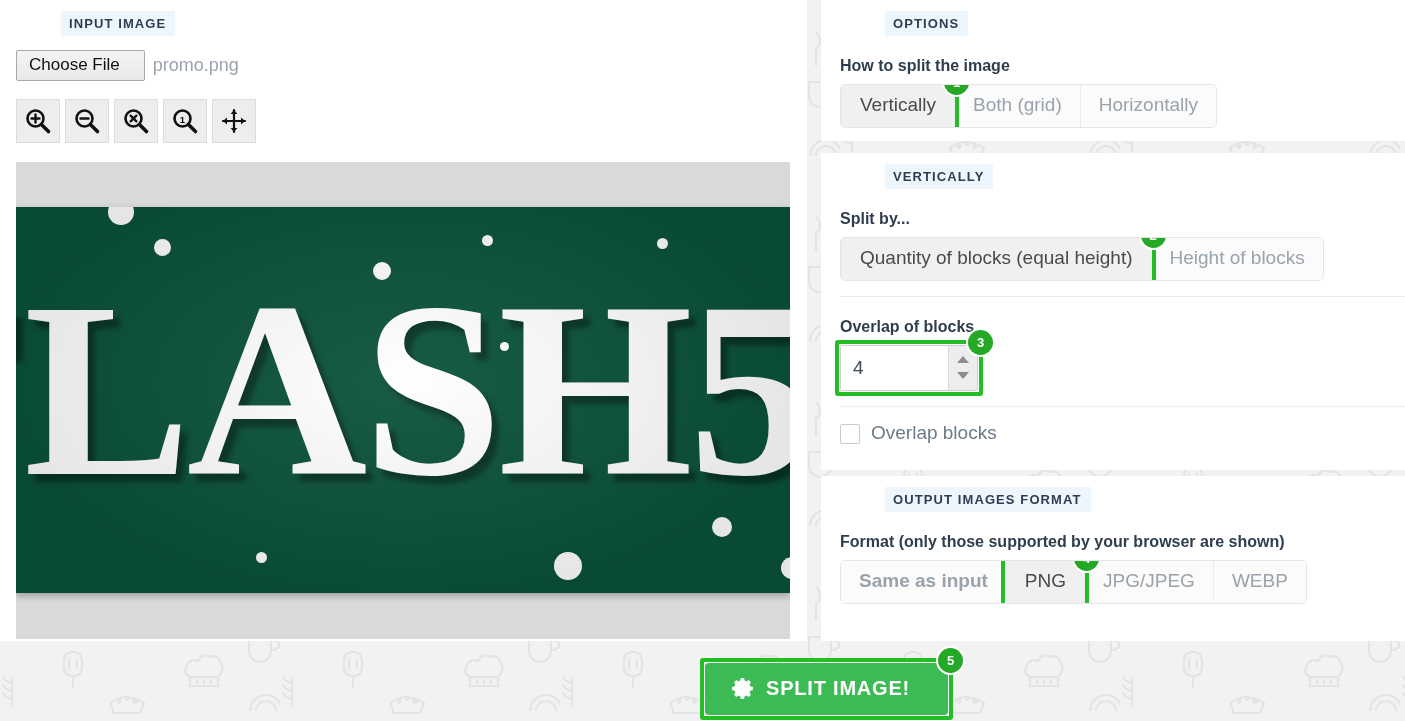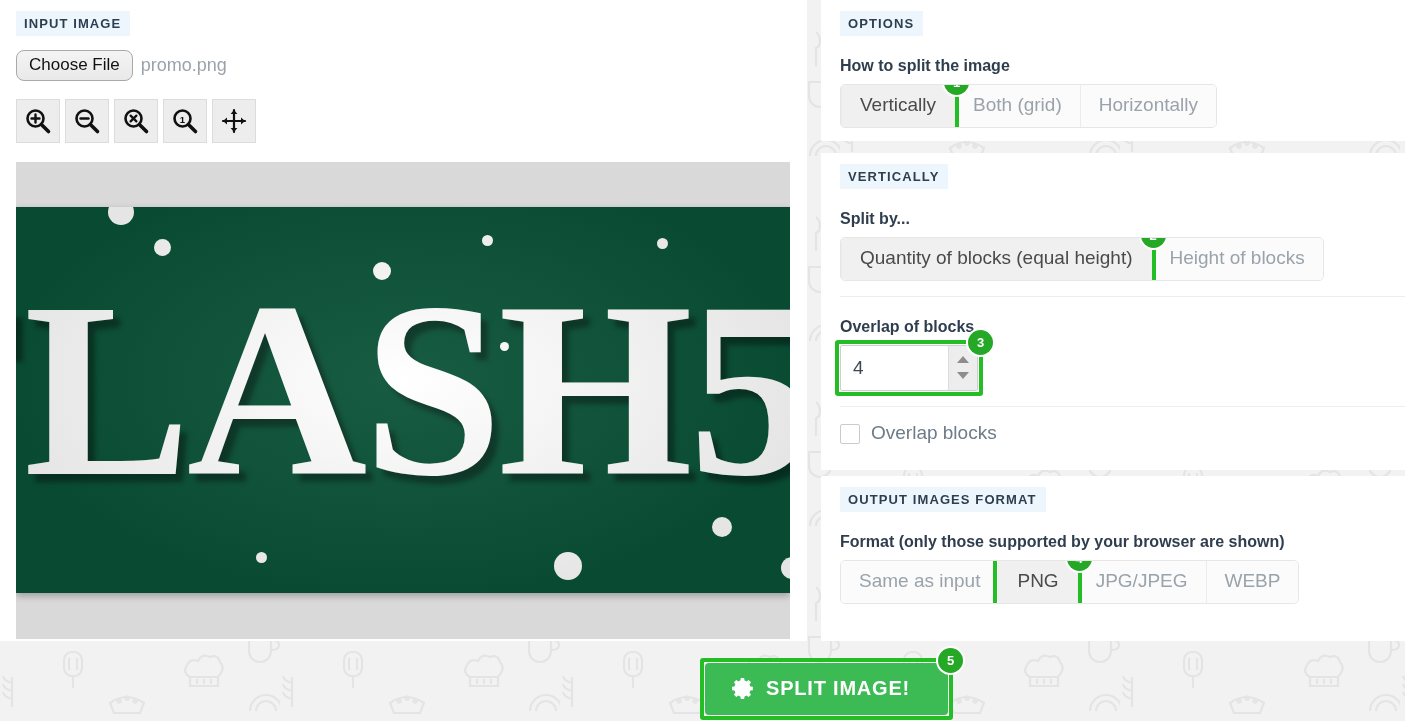--- a/index.html
+++ b/index.html
@@ -42,41 +42,42 @@
   }
 
   .sect-badge {
     display: inline-block;
     background: #eef6fd;
     color: #2c3e50;
     font-size: 13px;
     font-weight: bold;
     letter-spacing: 1.1px;
     padding: 5px 9px 5px 8px;
+    margin-left: 45px;
   }
 
   #input-image-badge-wrap { position: absolute; left: 16px; top: 11px; }
 
   
   #file-row {
     position: absolute;
     left: 16px;
     top: 50px;
     display: flex;
     align-items: center;
     gap: 8px;
   }
   #choose-file-btn {
     font-family: "Liberation Sans", sans-serif;
     font-size: 17px;
     color: #111;
     background: linear-gradient(#f4f4f4, #e9e9e9);
     border: 1px solid #a9a9a9;
-    border-radius: 8px;
-    padding: 3px 12px 5px 12px;
+    border-radius: 2px;
+    padding: 3px 24px 5px 12px;
     line-height: 1.25;
     cursor: pointer;
   }
   #file-name {
     font-size: 18px;
     color: #9aa3ab;
   }
 
   
   #zoom-toolbar {
@@ -188,21 +189,21 @@
     font-size: 19px;
     color: #9aa3ab;
     background: #fbfbfb;
     border: none;
     border-left: 1px solid #ececec;
     padding: 10px 18px 11px 18px;
     cursor: pointer;
     white-space: nowrap;
     line-height: 1.1;
   }
-  .seg-btn:first-child { border-left: none; }
+  .seg-btn:first-child { border-left: none; font-weight: bold; }
   .seg-btn.active {
     background: #f0f0f0;
     color: #4a4a4a;
   }
 
   
   .hl { position: relative; display: inline-block; }
   .hl::before {
     content: "";
     position: absolute;

